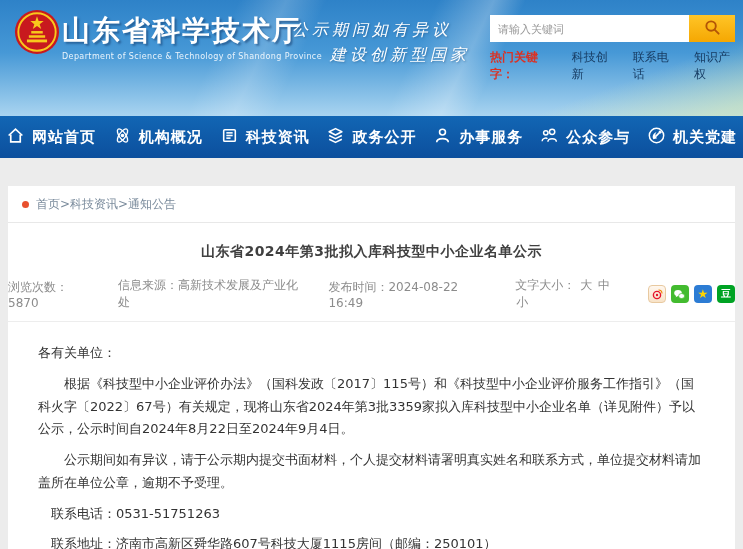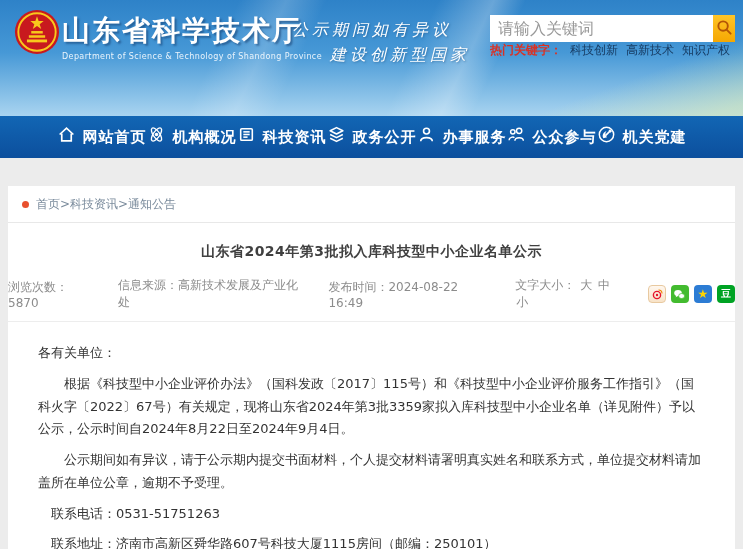--- a/index.html
+++ b/index.html
@@ -21,31 +21,31 @@
   .brand .cn{ font-size:28px; font-weight:bold; color:#fff; letter-spacing:2px;
     text-shadow:2px 2px 2px rgba(20,60,110,.55); line-height:1.1; }
   .brand .en{ font-size:8px; color:#eaf4fc; margin-top:5px; letter-spacing:.4px; }
   .slogan{ position:absolute; left:292px; top:20px; color:#fff;
     font-family:"DejaVu Serif","Liberation Serif",serif; font-style:italic;
     font-size:16px; letter-spacing:4px; text-shadow:1px 1px 2px rgba(30,80,130,.5); }
   .slogan .l2{ margin-left:38px; margin-top:4px; }
   .search-wrap{ position:absolute; right:8px; top:15px; width:245px; }
   .search-bar{ display:flex; height:27px; }
   .search-bar input{ flex:1; border:none; outline:none; padding:0 8px;
-    font-size:16px; color:#333; background:#fff; }
+    font-size:11px; color:#333; background:#fff; }
   .search-bar input::placeholder{ color:#999; }
   .search-btn{ width:46px; background:linear-gradient(180deg,#ffc527,#f5a702);
     border:none; display:flex; align-items:center; justify-content:center; cursor:pointer; }
-  .hot-row{ margin-top:0; font-size:12px; display:flex; gap:8px; }
+  .hot-row{ margin-top:7px; font-size:12px; display:flex; gap:20px; }
   .hot-label{ color:#d93225; font-weight:bold; }
   .hot-row a{ color:#173c63; text-decoration:none; }
 
   
   .nav{ height:42px; background:linear-gradient(180deg,#1266b4,#0c4f9d);
-    display:flex; align-items:center; justify-content:center; padding:0 6px;font-family:Liberation Mono, monospace; }
+    display:flex; align-items:center; justify-content:space-between; padding:0 6px; }
   .nav-item{ display:flex; align-items:center; gap:7px; color:#fff;
     font-size:15px; font-weight:bold; cursor:pointer; letter-spacing:1px; }
 
   
   .card{ margin:0 8px; background:#fff; height:402px; border-bottom:1px solid #dcdcdc; }
   .breadcrumb{ display:flex; align-items:center; gap:7px; padding:10px 14px 9px;
     border-bottom:1px solid #e8e8e8; font-size:12px; color:#76890f;margin-top:28px; }
   .crumb-dot{ width:7px; height:7px; border-radius:50%; background:#e8502e; }
   .breadcrumb a{ color:#7a8b9c; text-decoration:none; }
 
@@ -100,21 +100,21 @@
           <svg width="17" height="17" viewBox="0 0 18 18">
             <circle cx="7.5" cy="7.5" r="5" fill="none" stroke="#b35506" stroke-width="2"></circle>
             <line x1="11.2" y1="11.2" x2="15.5" y2="15.5" stroke="#b35506" stroke-width="2" stroke-linecap="round"></line>
           </svg>
         </span>
       </button>
     </div>
     <div class="hot-row">
       <span class="hot-label">热门关键字：</span>
       <a href="#">科技创新</a>
-      <a href="#">高新技术</a>
+      <a href="#">联系电话</a>
       <a href="#">知识产权</a>
     </div>
   </div>
 </div>
 
 <div class="nav">
   <div class="nav-item">
     <span>
       <svg width="19" height="19" viewBox="0 0 18 18" fill="none" stroke="#fff" stroke-width="1.6">
         <path d="M2.5 9 L9 3 L15.5 9"></path>

